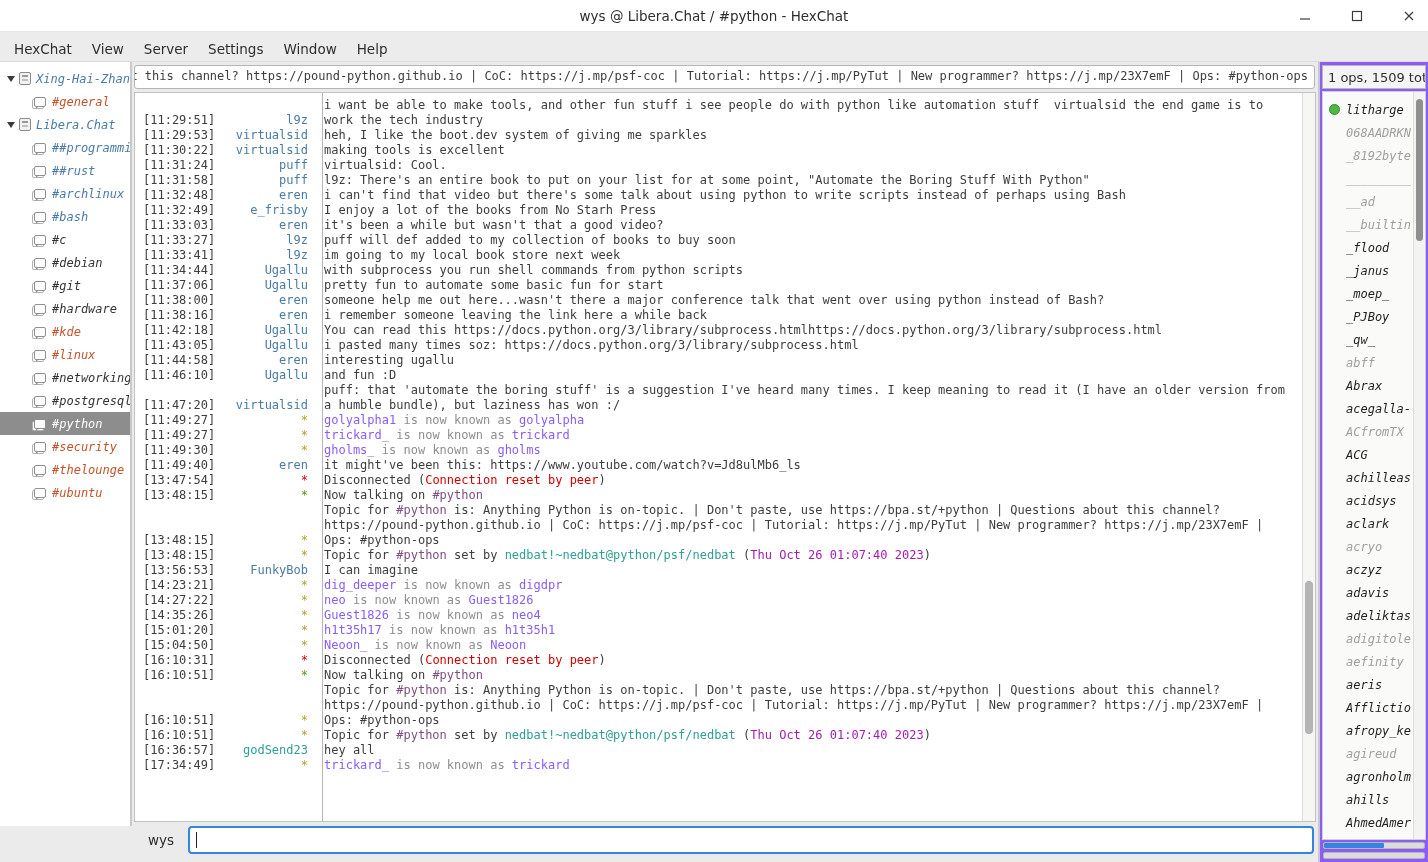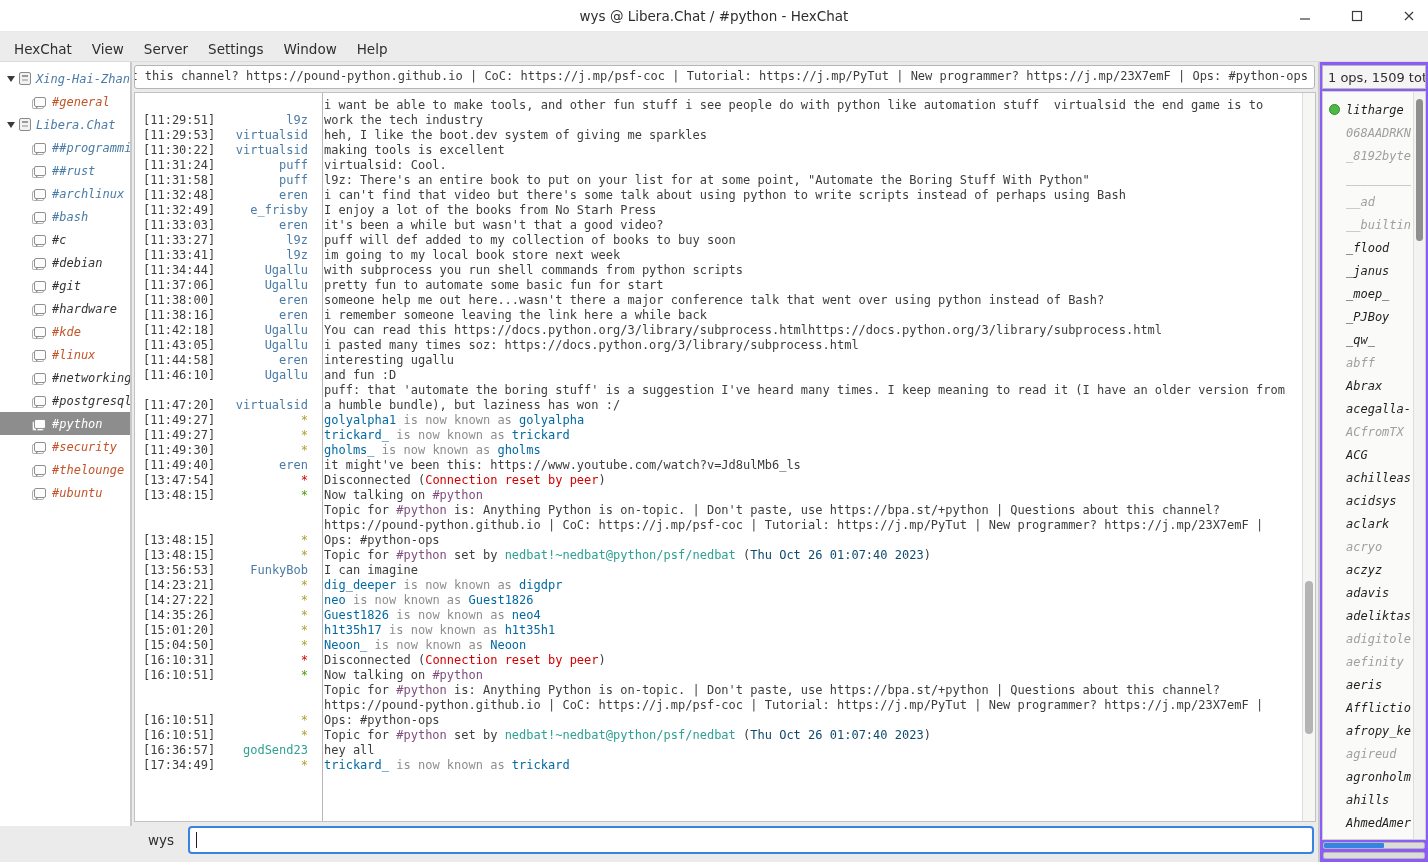--- a/index.html
+++ b/index.html
@@ -44,22 +44,22 @@
 
   .chat-wrap { flex:1; margin:1px 2px 0 2px; background:#ffffff; border:1px solid #c2c2c2; position:relative; overflow:hidden; font-family:"DejaVu Sans Mono","Liberation Mono",monospace; font-size:12px; }
   #chat-lines { padding:5px 16px 0 8px; }
   .chat-line { display:flex; align-items:flex-end; }
   .chat-line .time { flex:0 0 76px; color:#3d3d3d; line-height:15px; }
   .chat-line .nick { flex:0 0 98px; text-align:right; line-height:15px; padding-right:9px; white-space:nowrap; overflow:hidden; }
   .chat-line .msg { flex:1; line-height:15px; padding-left:7px; white-space:pre-wrap; word-break:break-word; min-width:0; }
   .nick-sep { position:absolute; top:0; bottom:0; left:187px; width:1px; background:#b7b7b7; }
   .nc-blue { color:#4a7ba6; } .nc-teal { color:#2fa093; } .nc-olive { color:#b1a02f; }
   .nc-red { color:#d40000; } .nc-green { color:#4e9a06; }
-  .c-m { color:#3d3d3d; } .c-nick { color:#0369a1;margin-top:28px; } .c-gray { color:#8e8e8e; }
-  .c-olive { color:#0c4a6e; } .c-red { color:#d40000; }
+  .c-m { color:#3d3d3d; } .c-nick { color:#8b5cf6;margin-top:28px; } .c-gray { color:#8e8e8e; }
+  .c-olive { color:#a21caf; } .c-red { color:#d40000; }
   .c-purple { color:#7e4e7e; } .c-teal { color:#2fa093; }
 
   .chat-sb { position:absolute; top:0; bottom:0; right:0; width:13px; background:#f6f6f5; border-left:1px solid #dddddd; }
   .chat-sb .thumb { position:absolute; left:2px; right:2px; top:67%; height:21%; background:#b4b4b4; border-radius:5px; }
 
   
   .input-strip { flex:0 0 40px; display:flex; align-items:center; padding:0 4px 4px 16px; }
   .nick-label { font-size:13.5px; color:#2e2e2e; margin-right:14px; }
   .input-entry { flex:1; height:28px; background:#ffffff; border:2px solid #3584e4; border-radius:4px; display:flex; align-items:center; padding-left:6px; }
   .text-cursor { width:1px; height:16px; background:#222222; }

